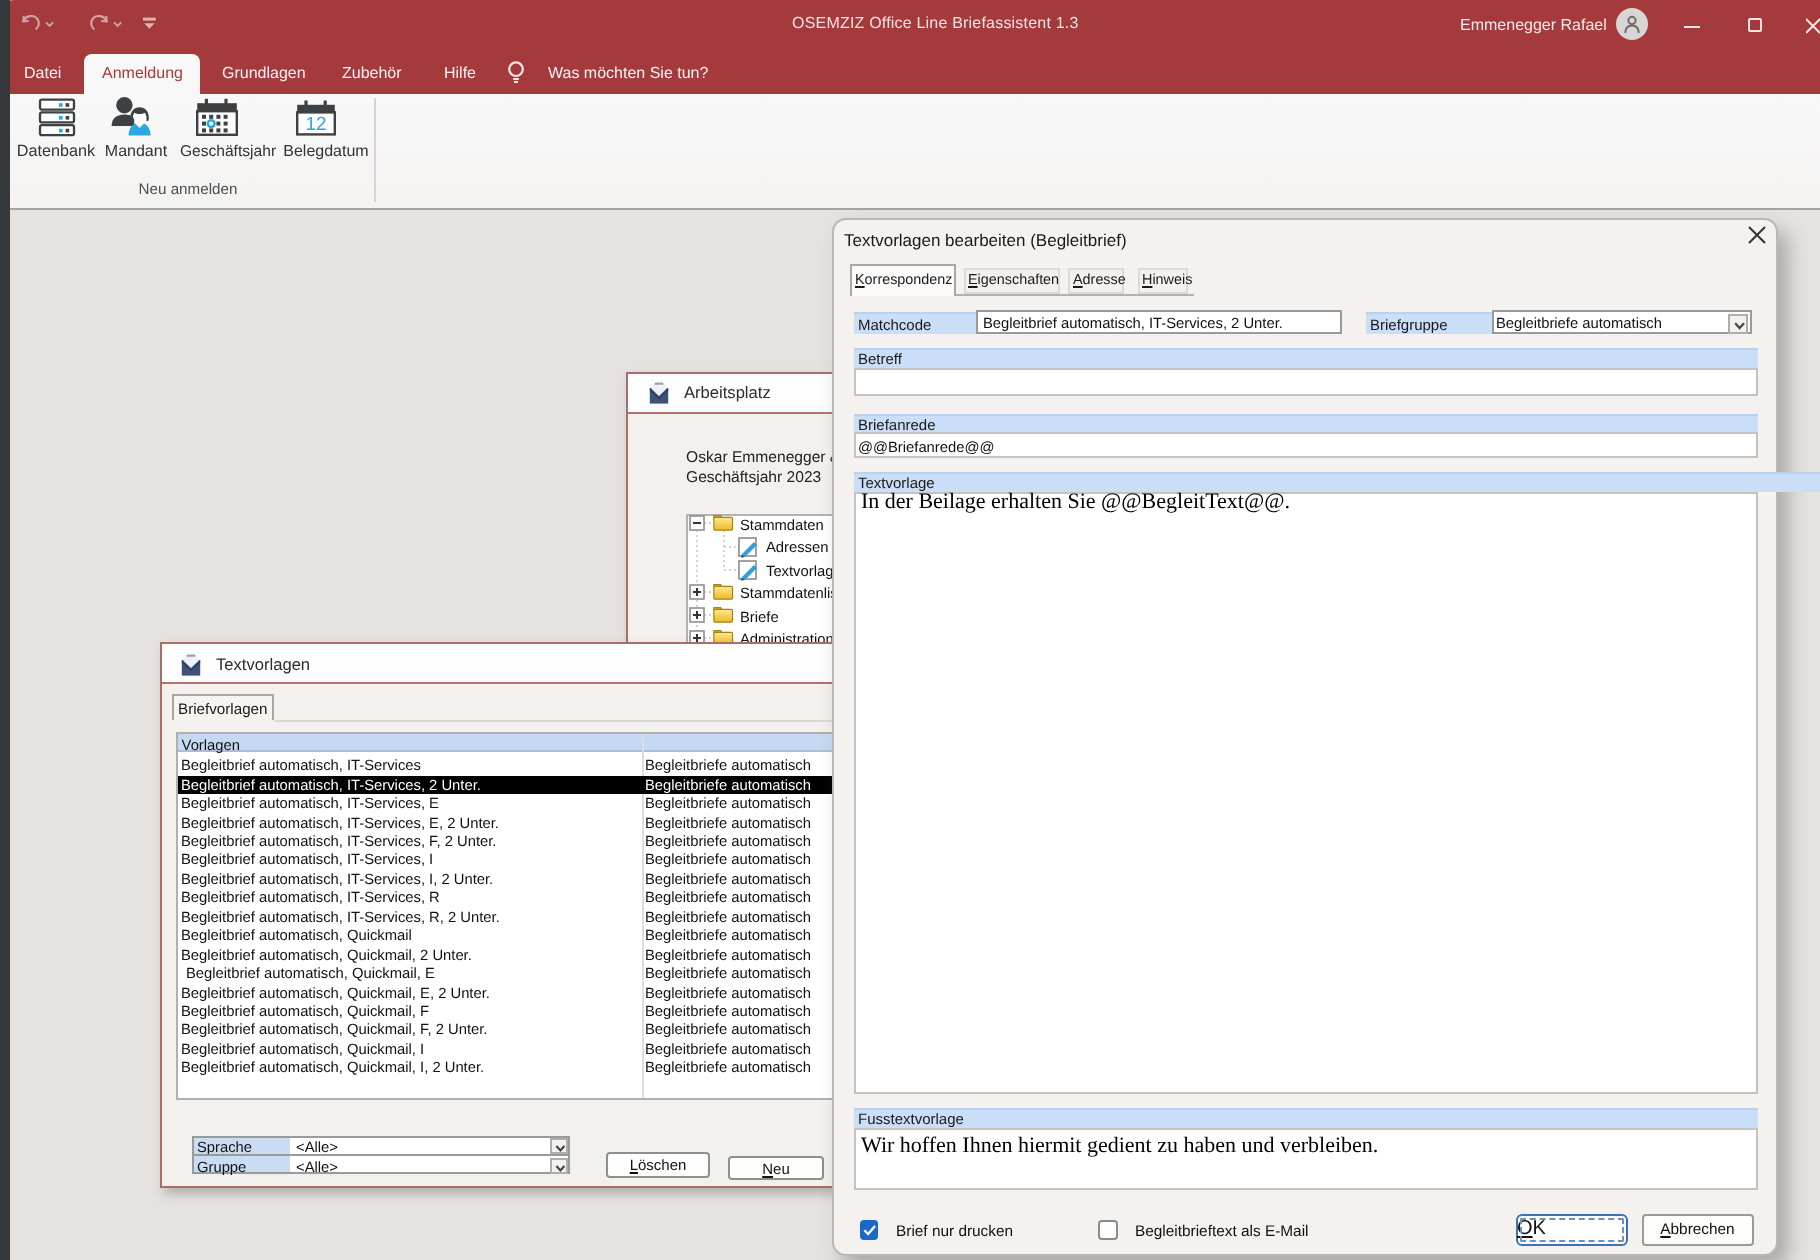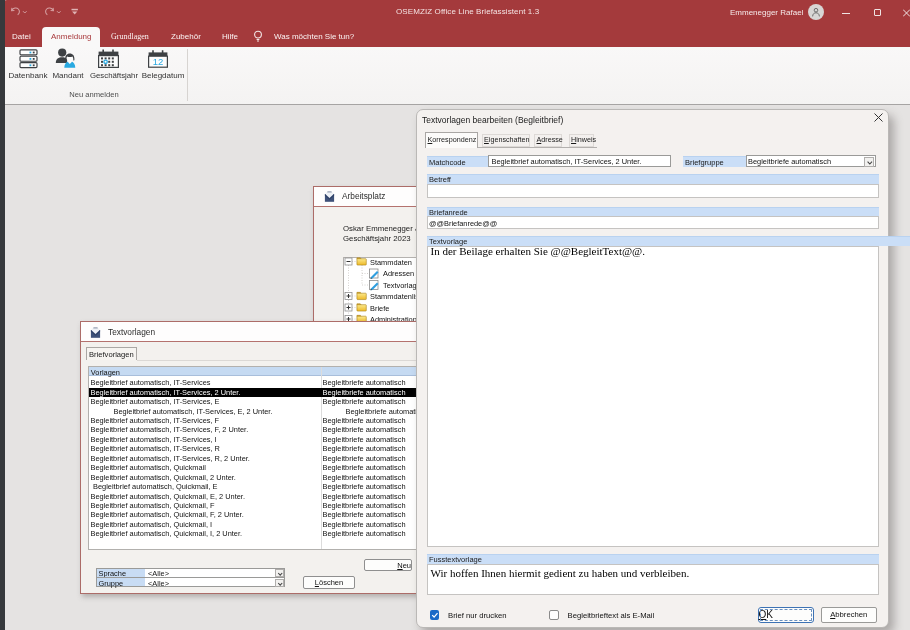--- a/index.html
+++ b/index.html
@@ -53,21 +53,21 @@
 </svg>
 <div class="abs" style="left:842px;top:13px;width:8px;height:1px;background:#f0e4e4;"></div>
 <div class="abs" style="left:874px;top:9px;width:7px;height:7px;border:1px solid #f0e4e4;border-radius:1px;"></div>
 <svg class="abs" style="left:903px;top:9px;" width="7" height="8" viewBox="0 0 7 8">
     <path d="M0,0.5 L7,7.5 M7,0.5 L0,7.5" stroke="#f0e4e4" stroke-width="1"></path>
   </svg>
 
 <div class="abs" style="left:42px;top:27px;width:58px;height:20px;background:#f9f8f8;border-radius:4px 4px 0 0;"></div>
 <div class="abs ttext" style="left:12px;top:31.8px;color:#fbf3f3;">Datei</div>
 <div class="abs" style="left:51px;top:31.8px;font-size:8px;color:#a8393c;">Anmeldung</div>
-<div class="abs ttext" style="left:111px;top:31.8px;color:#fbf3f3;font-family:Liberation Serif, serif;">Grundlagen</div>
+<div class="abs ttext" style="left:111px;top:31.8px;color:#fbf3f3;">Grundlagen</div>
 <div class="abs ttext" style="left:171px;top:31.8px;color:#fbf3f3;">Zubehör</div>
 <div class="abs ttext" style="left:222px;top:31.8px;color:#fbf3f3;">Hilfe</div>
 <svg class="abs" style="left:253px;top:30px;" width="10" height="13" viewBox="0 0 10 13">
  <circle cx="5" cy="4.6" r="3.4" fill="none" stroke="#f3e7e7" stroke-width="1.1"></circle>
  <path d="M3.6,9.5 l2.8,0 M4,11 l2,0" stroke="#f3e7e7" stroke-width="1" fill="none"></path>
 </svg>
 <div class="abs ttext" style="left:274px;top:31.8px;color:#fbf3f3;">Was möchten Sie tun?</div>
 
 <svg class="abs" style="left:19px;top:49px;" width="19" height="20" viewBox="0 0 19 20">
  <g fill="#fdfdfd" stroke="#3e4144" stroke-width="1.15">
@@ -222,24 +222,24 @@
  <div class="abs" style="left:55.5px;top:38px;width:301px;height:1px;background:#dbd8d5;"></div>
 
  <div class="abs" style="left:7px;top:44px;width:349px;height:184px;background:#fff;border:1px solid #b2b0ad;"></div>
  <div class="abs" style="left:8px;top:45px;width:347px;height:9.8px;background:#c5daf2;border-bottom:1px solid #a8bedb;"></div>
  <div class="abs" style="left:9.8px;top:46px;font-size:7.4px;color:#111;">Vorlagen</div>
  <div class="abs" style="left:239.5px;top:45px;width:1px;height:182px;background:#dcdcdc;"></div>
  <div id="rows" class="abs" style="left:8px;top:56.8px;width:347px;font-size:7.4px;color:#111;line-height:9.43px;white-space:nowrap;">
   <div><span style="padding-left:1.5px;display:inline-block;width:233.5px;">Begleitbrief automatisch, IT-Services</span><span>Begleitbriefe automatisch</span></div>
   <div style="background:#000;color:#fff;"><span style="padding-left:1.5px;display:inline-block;width:233.5px;">Begleitbrief automatisch, IT-Services, 2 Unter.</span><span>Begleitbriefe automatisch</span></div>
   <div><span style="padding-left:1.5px;display:inline-block;width:233.5px;">Begleitbrief automatisch, IT-Services, E</span><span>Begleitbriefe automatisch</span></div>
-  <div><span style="padding-left:1.5px;display:inline-block;width:233.5px;margin-left:23px;">Begleitbrief automatisch, IT-Services, E, 2 Unter.</span><span>Begleitbriefe automatisch</span></div>
-  <div><span style="padding-left:1.5px;display:inline-block;width:233.5px;">Begleitbrief automatisch, IT-Services, F</span><span>Begleitbriefe automatisch</span></div>
+  <div><span style="padding-left:1.5px;display:inline-block;width:233.5px;">Begleitbrief automatisch, IT-Services, E, 2 Unter.</span><span>Begleitbriefe automatisch</span></div>
   <div><span style="padding-left:1.5px;display:inline-block;width:233.5px;">Begleitbrief automatisch, IT-Services, F, 2 Unter.</span><span>Begleitbriefe automatisch</span></div>
   <div><span style="padding-left:1.5px;display:inline-block;width:233.5px;">Begleitbrief automatisch, IT-Services, I</span><span>Begleitbriefe automatisch</span></div>
+  <div><span style="padding-left:1.5px;display:inline-block;width:233.5px;">Begleitbrief automatisch, IT-Services, I, 2 Unter.</span><span>Begleitbriefe automatisch</span></div>
   <div><span style="padding-left:1.5px;display:inline-block;width:233.5px;">Begleitbrief automatisch, IT-Services, R</span><span>Begleitbriefe automatisch</span></div>
   <div><span style="padding-left:1.5px;display:inline-block;width:233.5px;">Begleitbrief automatisch, IT-Services, R, 2 Unter.</span><span>Begleitbriefe automatisch</span></div>
   <div><span style="padding-left:1.5px;display:inline-block;width:233.5px;">Begleitbrief automatisch, Quickmail</span><span>Begleitbriefe automatisch</span></div>
   <div><span style="padding-left:1.5px;display:inline-block;width:233.5px;">Begleitbrief automatisch, Quickmail, 2 Unter.</span><span>Begleitbriefe automatisch</span></div>
   <div><span style="padding-left:4px;display:inline-block;width:233.5px;">Begleitbrief automatisch, Quickmail, E</span><span>Begleitbriefe automatisch</span></div>
   <div><span style="padding-left:1.5px;display:inline-block;width:233.5px;">Begleitbrief automatisch, Quickmail, E, 2 Unter.</span><span>Begleitbriefe automatisch</span></div>
   <div><span style="padding-left:1.5px;display:inline-block;width:233.5px;">Begleitbrief automatisch, Quickmail, F</span><span>Begleitbriefe automatisch</span></div>
   <div><span style="padding-left:1.5px;display:inline-block;width:233.5px;">Begleitbrief automatisch, Quickmail, F, 2 Unter.</span><span>Begleitbriefe automatisch</span></div>
   <div><span style="padding-left:1.5px;display:inline-block;width:233.5px;">Begleitbrief automatisch, Quickmail, I</span><span>Begleitbriefe automatisch</span></div>
   <div><span style="padding-left:1.5px;display:inline-block;width:233.5px;">Begleitbrief automatisch, Quickmail, I, 2 Unter.</span><span>Begleitbriefe automatisch</span></div>
@@ -259,21 +259,21 @@
    <div class="abs" style="left:0;top:0;width:48px;height:100%;background:#c8dcf4;"></div>
    <div class="abs" style="left:1.5px;top:0.5px;font-size:7.4px;color:#111;">Gruppe</div>
    <div class="abs" style="left:51px;top:0.5px;font-size:7.4px;color:#111;">&lt;Alle&gt;</div>
    <div class="abs" style="right:0.5px;top:0.5px;width:8.5px;height:8px;background:#f2f1ef;border:1px solid #b0aeac;">
         <svg style="display:block" width="8.5" height="8" viewBox="0 0 8.5 8">
           <path d="M2.2,3 l2,2.2 l2,-2.2" fill="none" stroke="#444" stroke-width="1.1"></path>
         </svg>
       </div>
  </div>
  <div class="abs" style="left:222px;top:254.5px;width:52px;height:12.5px;background:#fdfdfc;border:1px solid #8f8f8f;border-radius:2px;text-align:center;font-size:7.5px;color:#111;line-height:11px;"><u>L</u>öschen</div>
- <div class="abs" style="left:283px;top:237px;width:48px;height:12.5px;background:#fdfdfc;border:1px solid #8f8f8f;border-radius:2px;text-align:right;font-size:7.5px;color:#111;line-height:11px;"><u>N</u>eu</div>
+ <div class="abs" style="left:283px;top:256px;width:48px;height:12.5px;background:#fdfdfc;border:1px solid #8f8f8f;border-radius:2px;text-align:center;font-size:7.5px;color:#111;line-height:11px;"><u>N</u>eu</div>
 </div>
 
 <div class="abs" id="dlg">
  <div class="abs" style="left:5.5px;top:5.8px;font-size:8.5px;color:#1a1a1a;">Textvorlagen bearbeiten (Begleitbrief)</div>
  <svg class="abs" style="left:457.5px;top:3.5px;" width="9" height="9" viewBox="0 0 9 9">
       <path d="M0.5,0.5 L8.5,8.5 M8.5,0.5 L0.5,8.5" stroke="#333" stroke-width="1"></path>
     </svg>
 
  <div class="abs" style="left:8px;top:37.7px;width:172px;height:1px;background:#b3b0ae;"></div>
  <div class="abs" style="left:65px;top:24.5px;width:48px;height:13.2px;background:#f3f0ee;border:1px solid #ddd9d6;"></div>

